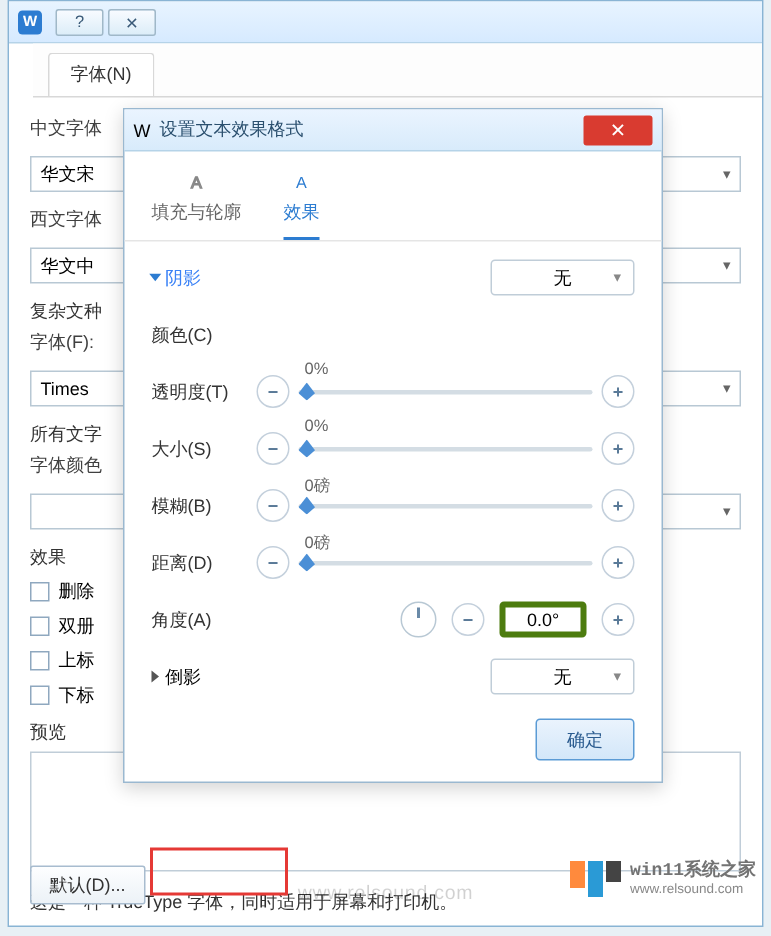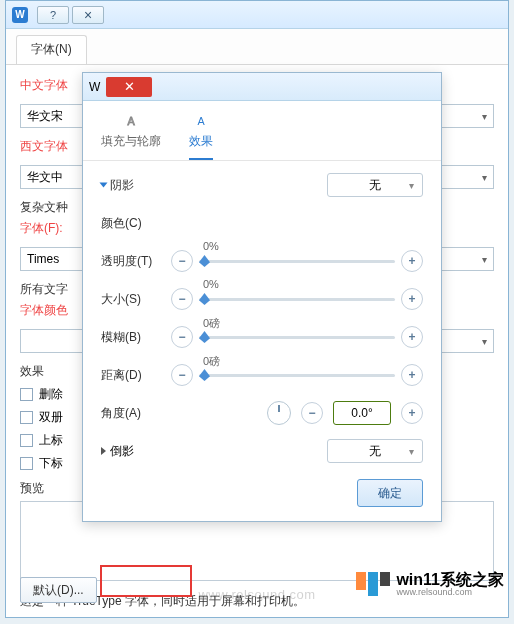--- a/index.html
+++ b/index.html
@@ -3,27 +3,27 @@
   <meta charset="utf-8">
   <style>
     *{box-sizing:border-box;margin:0;padding:0;font-family:"Microsoft YaHei","Segoe UI",sans-serif;font-size:12px;}
     body{background:#e8f0f5;width:514px;height:624px;overflow:hidden;position:relative;}
     .main-dlg{position:absolute;top:0;left:5px;width:504px;height:618px;background:#fff;border:1px solid #89b4d4;}
     .titlebar{height:28px;background:linear-gradient(#e8f4ff,#d6eaff);display:flex;align-items:center;padding:0 6px;border-bottom:1px solid #b5d3e8;}
     .titlebar .app-icon{width:16px;height:16px;background:#2c7cd1;border-radius:3px;display:flex;align-items:center;justify-content:center;color:#fff;font-size:10px;font-weight:bold;margin-right:6px;}
     .titlebar .title{flex:1;color:#2a4f6e;}
     .win-btn{width:32px;height:18px;border:1px solid #a0b8c8;background:linear-gradient(#f8fbff,#dcedf8);margin-left:3px;display:flex;align-items:center;justify-content:center;font-size:11px;color:#3a5a78;border-radius:2px;}
     .close-btn{font-size:14px;line-height:1;}
-    .tabs{display:flex;padding:6px 10px 0 10px;border-bottom:1px solid #d8d8d8;background:#fdfdfd;}
+    .tabs{display:flex;padding:6px 10px 0 10px;border-bottom:1px solid #d8d8d8;background:#fdfdfd;margin-left:16px;}
     .tab{padding:5px 14px 6px;border:1px solid #d8d8d8;border-bottom:none;margin-right:2px;background:#fff;border-radius:3px 3px 0 0;position:relative;color:#333;}
     .tab.active{background:#fff;z-index:2;}
     .tab.inactive{background:#f3f3f3;}
     .body{padding:12px 14px;}
     .row{display:flex;align-items:center;margin-bottom:10px;}
-    .row label{width:70px;color:#ef4444;}
+    .row label{width:70px;color:#404040;}
     .combo{flex:1;height:24px;border:1px solid #b8c8d4;background:#fff;display:flex;align-items:center;padding:0 6px;position:relative;}
     .combo::after{content:"▾";position:absolute;right:6px;color:#666;font-size:10px;}
     .section-lbl{color:#333;margin:8px 0 4px 0;}
     .fx-group{margin-top:6px;}
     .fx-row{display:flex;align-items:center;margin-bottom:6px;}
     .chk{width:13px;height:13px;border:1px solid #8fa8bf;margin-right:6px;background:#fff;}
     .preview-box{height:80px;border:1px solid #c0cdd8;margin-top:4px;background:#fff;}
     .footer-note{margin-top:12px;color:#333;}
     .bottom-buttons{position:absolute;bottom:14px;left:14px;display:flex;gap:8px;}
     .btn{height:26px;padding:0 12px;border:1px solid #a8bccf;background:linear-gradient(#fdfeff,#ecf2f7);display:flex;align-items:center;color:#333;border-radius:2px;margin-top:12px;}
@@ -45,34 +45,34 @@
     .tri.open{border-left:5px solid #2c7cd1;transform:rotate(90deg);}
     .tri.closed{border-left:5px solid #555;}
     .wide-combo{width:96px;height:24px;border:1px solid #c0cdd8;border-radius:3px;display:flex;align-items:center;justify-content:center;position:relative;}
     .wide-combo::after{content:"▾";position:absolute;right:8px;color:#888;font-size:10px;}
     .slider-wrap{flex:1;display:flex;align-items:center;gap:6px;}
     .spin-btn{width:22px;height:22px;border:1px solid #c4d0dc;border-radius:11px;display:flex;align-items:center;justify-content:center;color:#5a7a98;font-size:12px;font-weight:600;}
     .slider{flex:1;position:relative;height:22px;}
     .slider .track{position:absolute;top:10px;left:0;right:0;height:3px;background:#d4dde4;border-radius:2px;}
     .slider .thumb{position:absolute;top:5px;left:0;width:11px;height:12px;background:#4b8fd6;clip-path:polygon(50% 0,100% 60%,50% 100%,0 60%);}
     .slider .val{position:absolute;top:-10px;left:4px;color:#666;font-size:11px;}
-    .num-input{width:58px;height:24px;border:1px solid #4d7c0f;border-radius:3px;display:flex;align-items:center;justify-content:center;text-align:center;}
+    .num-input{width:58px;height:24px;border:4px solid #4d7c0f;border-radius:3px;display:flex;align-items:center;justify-content:center;text-align:center;}
     .angle-dial{width:24px;height:24px;border:1px solid #b8c8d4;border-radius:12px;position:relative;}
     .angle-dial::after{content:"";position:absolute;top:3px;left:10px;width:2px;height:7px;background:#6a8aa8;}
     .modal-footer{position:absolute;bottom:14px;right:18px;}
     .primary-btn{height:28px;padding:0 20px;border:1px solid #5b9bd5;background:linear-gradient(#eaf3fd,#d3e7f9);border-radius:3px;color:#2a5b8f;font-weight:500;}
     .watermark{position:absolute;bottom:22px;left:50%;transform:translateX(-50%);color:rgba(0,0,0,.18);font-size:13px;letter-spacing:.5px;}
     .logo-brand{position:absolute;bottom:26px;right:10px;display:flex;align-items:center;gap:6px;}
     .logo-cubes{display:flex;gap:2px;}
     .cube{width:10px;height:18px;}
     .c1{background:#ff8a3d;}
     .c2{background:#2a9ad6;height:24px;}
     .c3{background:#444;height:14px;}
     .brand-txt{display:flex;flex-direction:column;line-height:1.1;}
-    .brand-txt .b1{font-size:16px;color:#000000;font-weight:600;}
+    .brand-txt .b1{font-size:12px;color:#737373;font-weight:600;font-family:Liberation Mono, monospace;}
     .brand-txt .b2{font-size:9px;color:#888;}
   </style>
 </head>
 <body>
 
 <div class="main-dlg">
   <div class="titlebar">
     <div class="app-icon">W</div>
     <div class="win-btn">?</div>
     <div class="win-btn close-btn">×</div>
@@ -140,40 +140,41 @@
     <div class="btn">默认(D)...</div>
   </div>
 </div>
 
 <div class="red-box" style="top:166px;left:90px;width:58px;height:26px;"></div>
 <div class="red-box" style="top:565px;left:100px;width:92px;height:32px;"></div>
 
 <div class="modal">
   <div class="modal-title">
     <div class="app-icon">W</div>
+    <div class="title">设置文本效果格式</div>
     <div class="modal-close">✕</div>
   </div>
   <div class="modal-tabs">
     <div class="modal-tab">
       <svg viewBox="0 0 24 20">
           <text x="12" y="16" text-anchor="middle" font-size="16" fill="none" stroke="#888" stroke-width="1">A</text>
         </svg>
       <span>填充与轮廓</span>
     </div>
     <div class="modal-tab active">
       <svg viewBox="0 0 24 20">
           <text x="12" y="16" text-anchor="middle" font-size="16" fill="#2c7cd1">A</text>
         </svg>
       <span>效果</span>
     </div>
   </div>
   <div class="modal-body">
     <div class="mrow">
       <span class="tri open"></span>
-      <span style="color:#404040">阴影</span>
+      <span style="color:#3b82f6">阴影</span>
       <div style="flex:1"></div>
       <div class="wide-combo">
           <span>无</span>
         </div>
     </div>
     <div class="mrow">
       <span class="mlabel">颜色(C)</span>
     </div>
     <div class="mrow">
       <span class="mlabel">透明度(T)</span>

